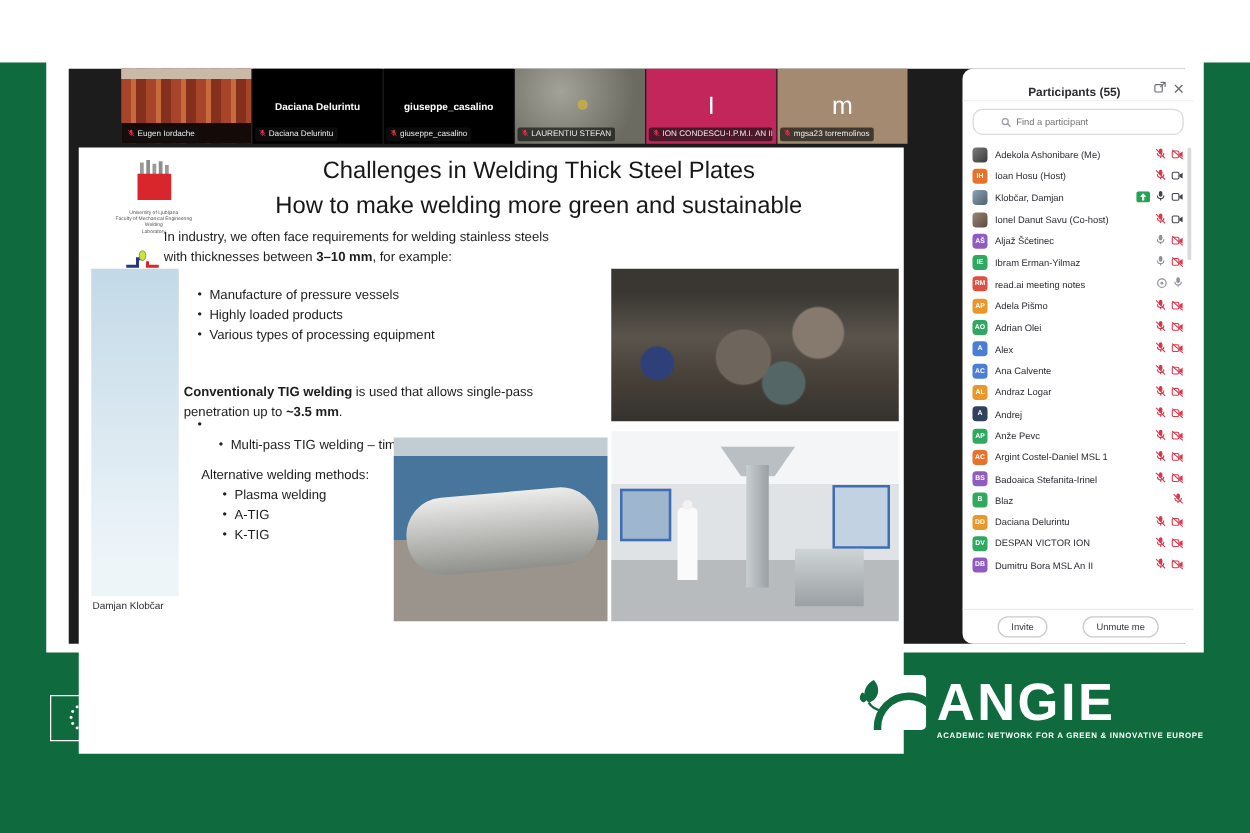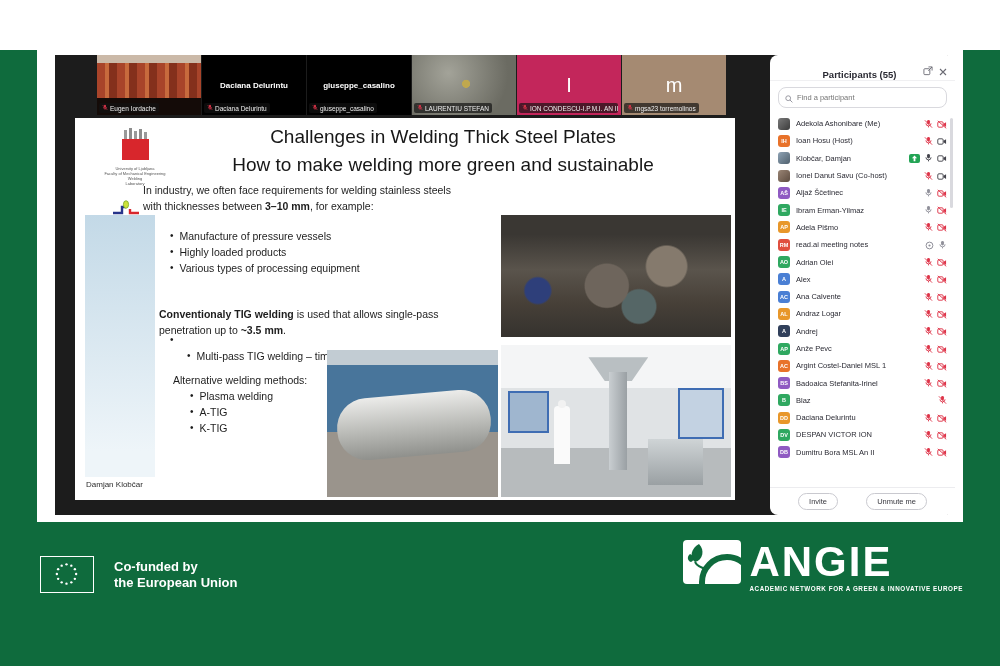--- a/index.html
+++ b/index.html
@@ -24,21 +24,21 @@
     color:#fff; font-size:20px; font-weight:400; }
   .kind-video-room { background:
       linear-gradient(180deg,#cbb9a8 0,#cbb9a8 14%,rgba(0,0,0,0) 14%),
       linear-gradient(0deg,#140b08 0,#140b08 28%,rgba(0,0,0,0) 28%),
       repeating-linear-gradient(90deg,#a8442a 0 8px,#c76a3d 8px 12px,#84301c 12px 20px); }
   .kind-video-rock { background:
       radial-gradient(circle at 52% 48%,#c0a84e 0 6%,rgba(0,0,0,0) 7%),
       radial-gradient(circle at 35% 30%,#a3a399,#6b6b62 75%); }
 
   
-  .slide { position:absolute; left:20px; top:63px; width:660px; height:382px; background:#fff; color:#1c1c1c; }
+  .slide { position:absolute; left:8px; top:63px; width:660px; height:485px; background:#fff; color:#1c1c1c; }
   .slide-title { position:absolute; left:80px; right:4px; top:5px; text-align:center; font-size:19px; line-height:28px; color:#171717; }
   .sidebar-gradient { position:absolute; left:10px; top:97px; width:70px; height:262px;
       background:linear-gradient(180deg,#c3d9e7 0%,#eef5f9 90%); }
   .presenter { position:absolute; left:11px; top:362px; font-size:8px; color:#2c2c2c; }
   .ul-logo { position:absolute; left:22px; top:10px; width:76px; text-align:center; }
   .ul-caption { font-size:4px; line-height:5px; color:#555; }
   .lavar { position:absolute; left:24px; top:82px; width:54px; text-align:center; }
   .lavar-name { font-size:10px; font-weight:bold; color:#27348B; letter-spacing:1px; }
 
   .s-text { position:absolute; font-size:10.5px; line-height:16px; color:#1d1d1d; }
@@ -74,21 +74,21 @@
   .cr-person::before { content:""; position:absolute; left:25%; top:-6px; width:8px; height:8px; border-radius:50%; background:#f2f2f2; }
   .cr-box { position:absolute; right:12%; bottom:8%; width:24%; height:30%; background:linear-gradient(180deg,#cfd4d6,#9aa0a3); }
 
   
   .panel { position:absolute; left:715px; top:0; width:185px; height:460px; background:#fff;
       border-radius:8px; display:flex; flex-direction:column; overflow:hidden; }
   .panel-header { height:26px; display:flex; align-items:flex-end; padding:0 8px; border-bottom:1px solid #f0f0f2; }
   .panel-title { flex:1; text-align:center; font-size:9.5px; font-weight:bold; color:#2a2a33; padding-left:18px; }
   .ph-icons { display:flex; gap:6px; align-items:center; color:#6b6b74; }
   .panel-search { margin:6px 8px 4px; height:21px; border:1px solid #d9d9de; border-radius:8px;
-      display:flex; align-items:center; gap:4px; padding:0 6px; background:#fff; }
+      display:flex; align-items:center; gap:4px; padding:0 22px; background:#fff; }
   .panel-search input { border:none; outline:none; width:100%; font-size:7.5px; color:#333; background:transparent; }
   .p-rows { flex:1; position:relative; padding-top:3px; }
   .p-row { height:17.3px; display:flex; align-items:center; padding:0 8px; }
   .p-avatar { width:12px; height:12px; border-radius:3px; display:flex; align-items:center; justify-content:center;
       font-size:5.5px; font-weight:bold; color:#fff; margin-right:6px; flex:0 0 12px; }
   .photo-a { background:linear-gradient(135deg,#7a7a7a,#3b3b3b); }
   .photo-k { background:linear-gradient(135deg,#8fa3b5,#50616e); }
   .photo-i { background:linear-gradient(135deg,#9a8575,#5d4c40); }
   .p-name { flex:1; font-size:7.5px; color:#2a2a33; white-space:nowrap; overflow:hidden; }
   .p-icons { display:flex; gap:4px; align-items:center; }
@@ -443,53 +443,53 @@
                 <span><svg width="10" height="9" viewBox="0 0 13 11">
                     <g stroke="#DE3449" fill="none" stroke-width="1.2">
                       <rect x="1" y="2" width="7" height="7" rx="1.5"></rect>
                       <path d="M8.5 4.6l3.3-2v6l-3.3-2z" fill="#DE3449" stroke="none"></path>
                       <line x1="1" y1="0.8" x2="12" y2="10.4"></line>
                     </g>
                   </svg></span>
               </span>
             </div>
             <div class="p-row">
-              <span class="p-avatar" style="background: rgb(232, 151, 42);">AP</span>
-              <span class="p-name">Adela Pišmo</span>
-              <span class="p-icons">
-                <span><svg width="9" height="10" viewBox="0 0 12 13">
-                    <g stroke="#DE3449" fill="none" stroke-width="1.2">
-                      <rect x="4.1" y="1" width="3.8" height="6" rx="1.9" fill="#DE3449" stroke="none"></rect>
-                      <path d="M2.6 5.6a3.4 3.4 0 0 0 6.8 0"></path>
-                      <line x1="6" y1="9.2" x2="6" y2="11"></line>
-                      <line x1="1.2" y1="1.6" x2="10.8" y2="11.4"></line>
-                    </g>
-                  </svg></span>
-                <span><svg width="10" height="9" viewBox="0 0 13 11">
-                    <g stroke="#DE3449" fill="none" stroke-width="1.2">
-                      <rect x="1" y="2" width="7" height="7" rx="1.5"></rect>
-                      <path d="M8.5 4.6l3.3-2v6l-3.3-2z" fill="#DE3449" stroke="none"></path>
-                      <line x1="1" y1="0.8" x2="12" y2="10.4"></line>
-                    </g>
-                  </svg></span>
-              </span>
-            </div>
-            <div class="p-row">
               <span class="p-avatar" style="background: rgb(224, 79, 63);">RM</span>
               <span class="p-name">read.ai meeting notes</span>
               <span class="p-icons">
                 <span><svg width="9" height="9" viewBox="0 0 9 9">
                     <circle cx="4.5" cy="4.5" r="3.4" fill="none" stroke="#90909a"></circle>
                     <circle cx="4.5" cy="4.5" r="1.1" fill="#90909a"></circle>
                   </svg></span>
                 <span><svg width="9" height="10" viewBox="0 0 12 13">
                     <g stroke="#90909a" fill="none" stroke-width="1.2">
                       <rect x="4.1" y="1" width="3.8" height="6" rx="1.9" fill="#90909a" stroke="none"></rect>
                       <path d="M2.6 5.6a3.4 3.4 0 0 0 6.8 0"></path>
                       <line x1="6" y1="9.2" x2="6" y2="11"></line>
+                    </g>
+                  </svg></span>
+              </span>
+            </div>
+            <div class="p-row">
+              <span class="p-avatar" style="background: rgb(232, 151, 42);">AP</span>
+              <span class="p-name">Adela Pišmo</span>
+              <span class="p-icons">
+                <span><svg width="9" height="10" viewBox="0 0 12 13">
+                    <g stroke="#DE3449" fill="none" stroke-width="1.2">
+                      <rect x="4.1" y="1" width="3.8" height="6" rx="1.9" fill="#DE3449" stroke="none"></rect>
+                      <path d="M2.6 5.6a3.4 3.4 0 0 0 6.8 0"></path>
+                      <line x1="6" y1="9.2" x2="6" y2="11"></line>
+                      <line x1="1.2" y1="1.6" x2="10.8" y2="11.4"></line>
+                    </g>
+                  </svg></span>
+                <span><svg width="10" height="9" viewBox="0 0 13 11">
+                    <g stroke="#DE3449" fill="none" stroke-width="1.2">
+                      <rect x="1" y="2" width="7" height="7" rx="1.5"></rect>
+                      <path d="M8.5 4.6l3.3-2v6l-3.3-2z" fill="#DE3449" stroke="none"></path>
+                      <line x1="1" y1="0.8" x2="12" y2="10.4"></line>
                     </g>
                   </svg></span>
               </span>
             </div>
             <div class="p-row">
               <span class="p-avatar" style="background: rgb(47, 168, 96);">AO</span>
               <span class="p-name">Adrian Olei</span>
               <span class="p-icons">
                 <span><svg width="9" height="10" viewBox="0 0 12 13">
                     <g stroke="#DE3449" fill="none" stroke-width="1.2">

